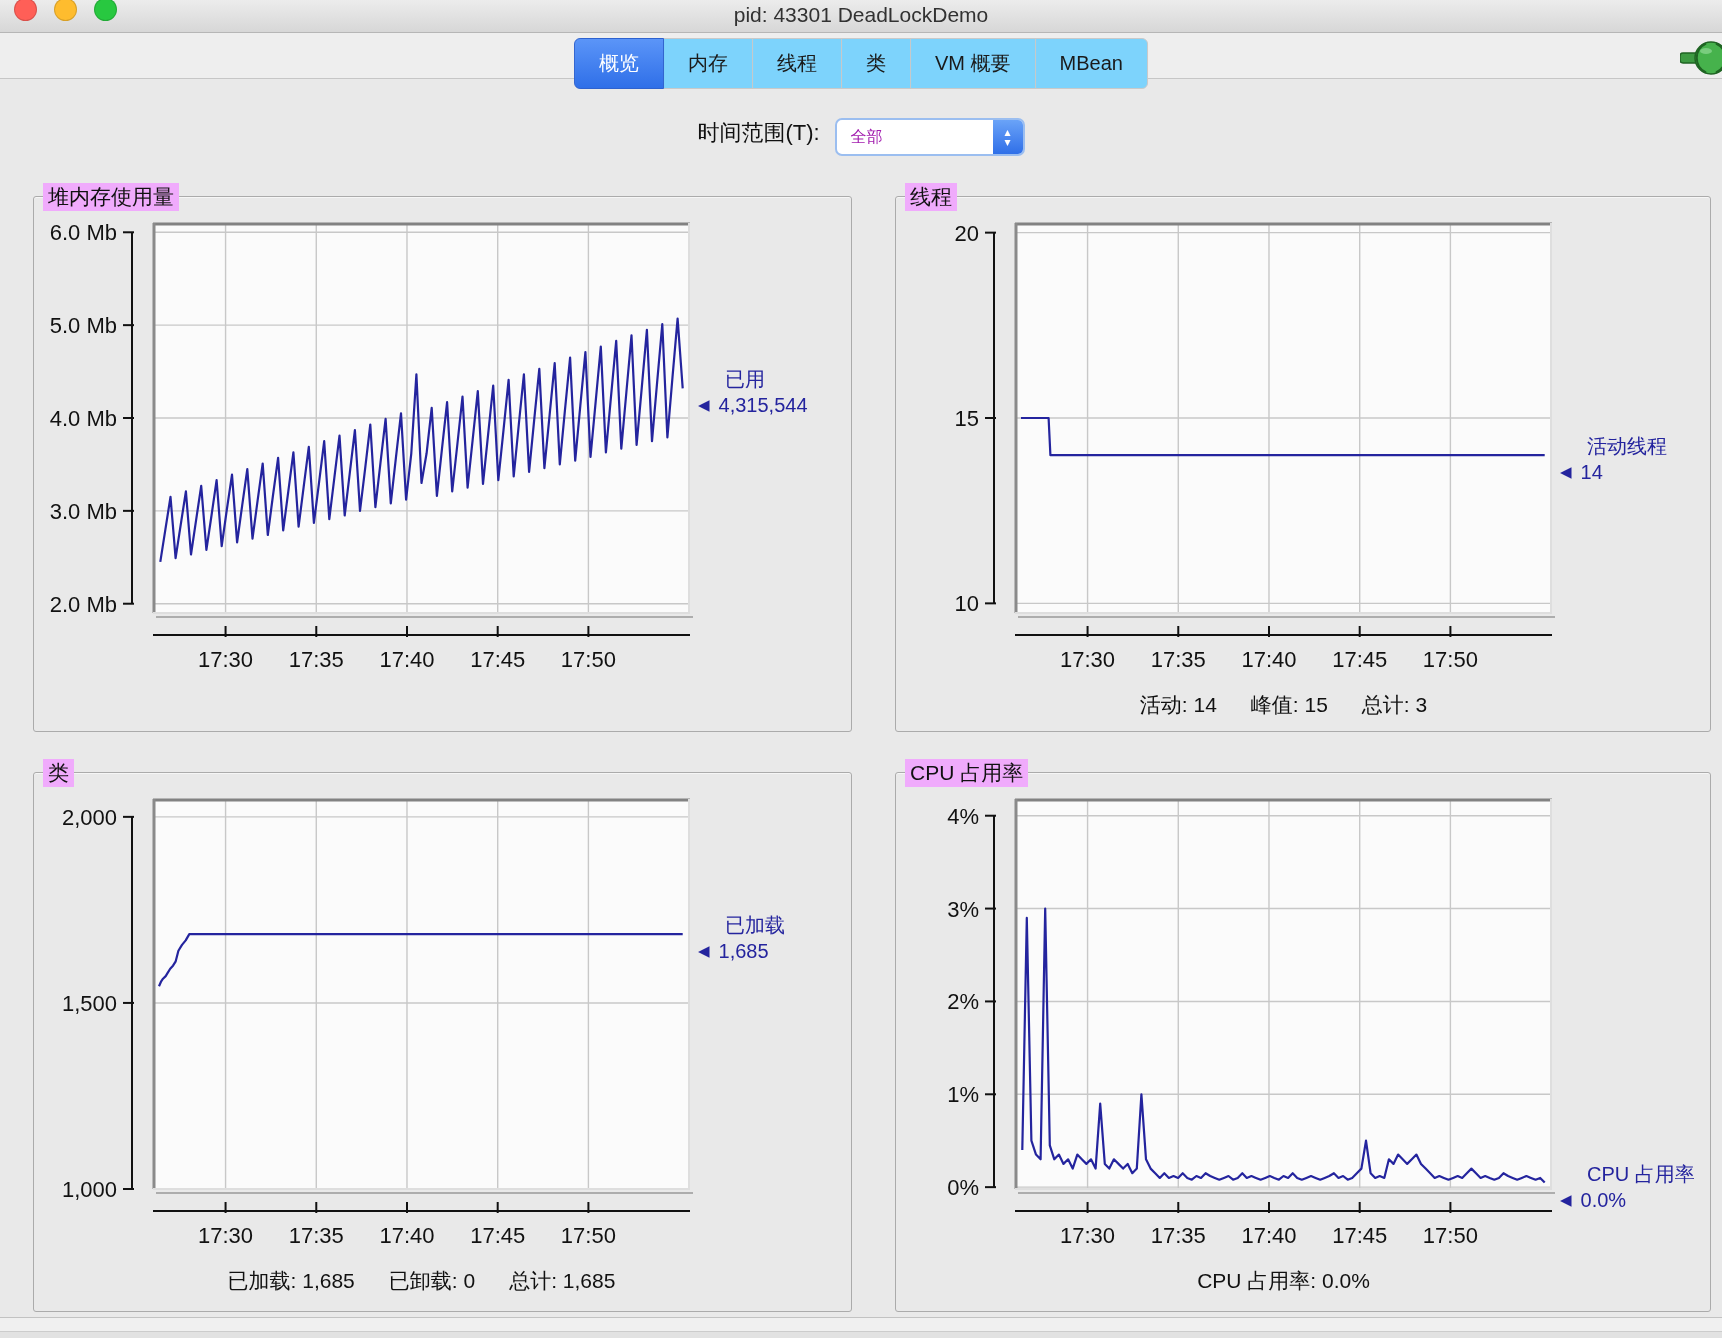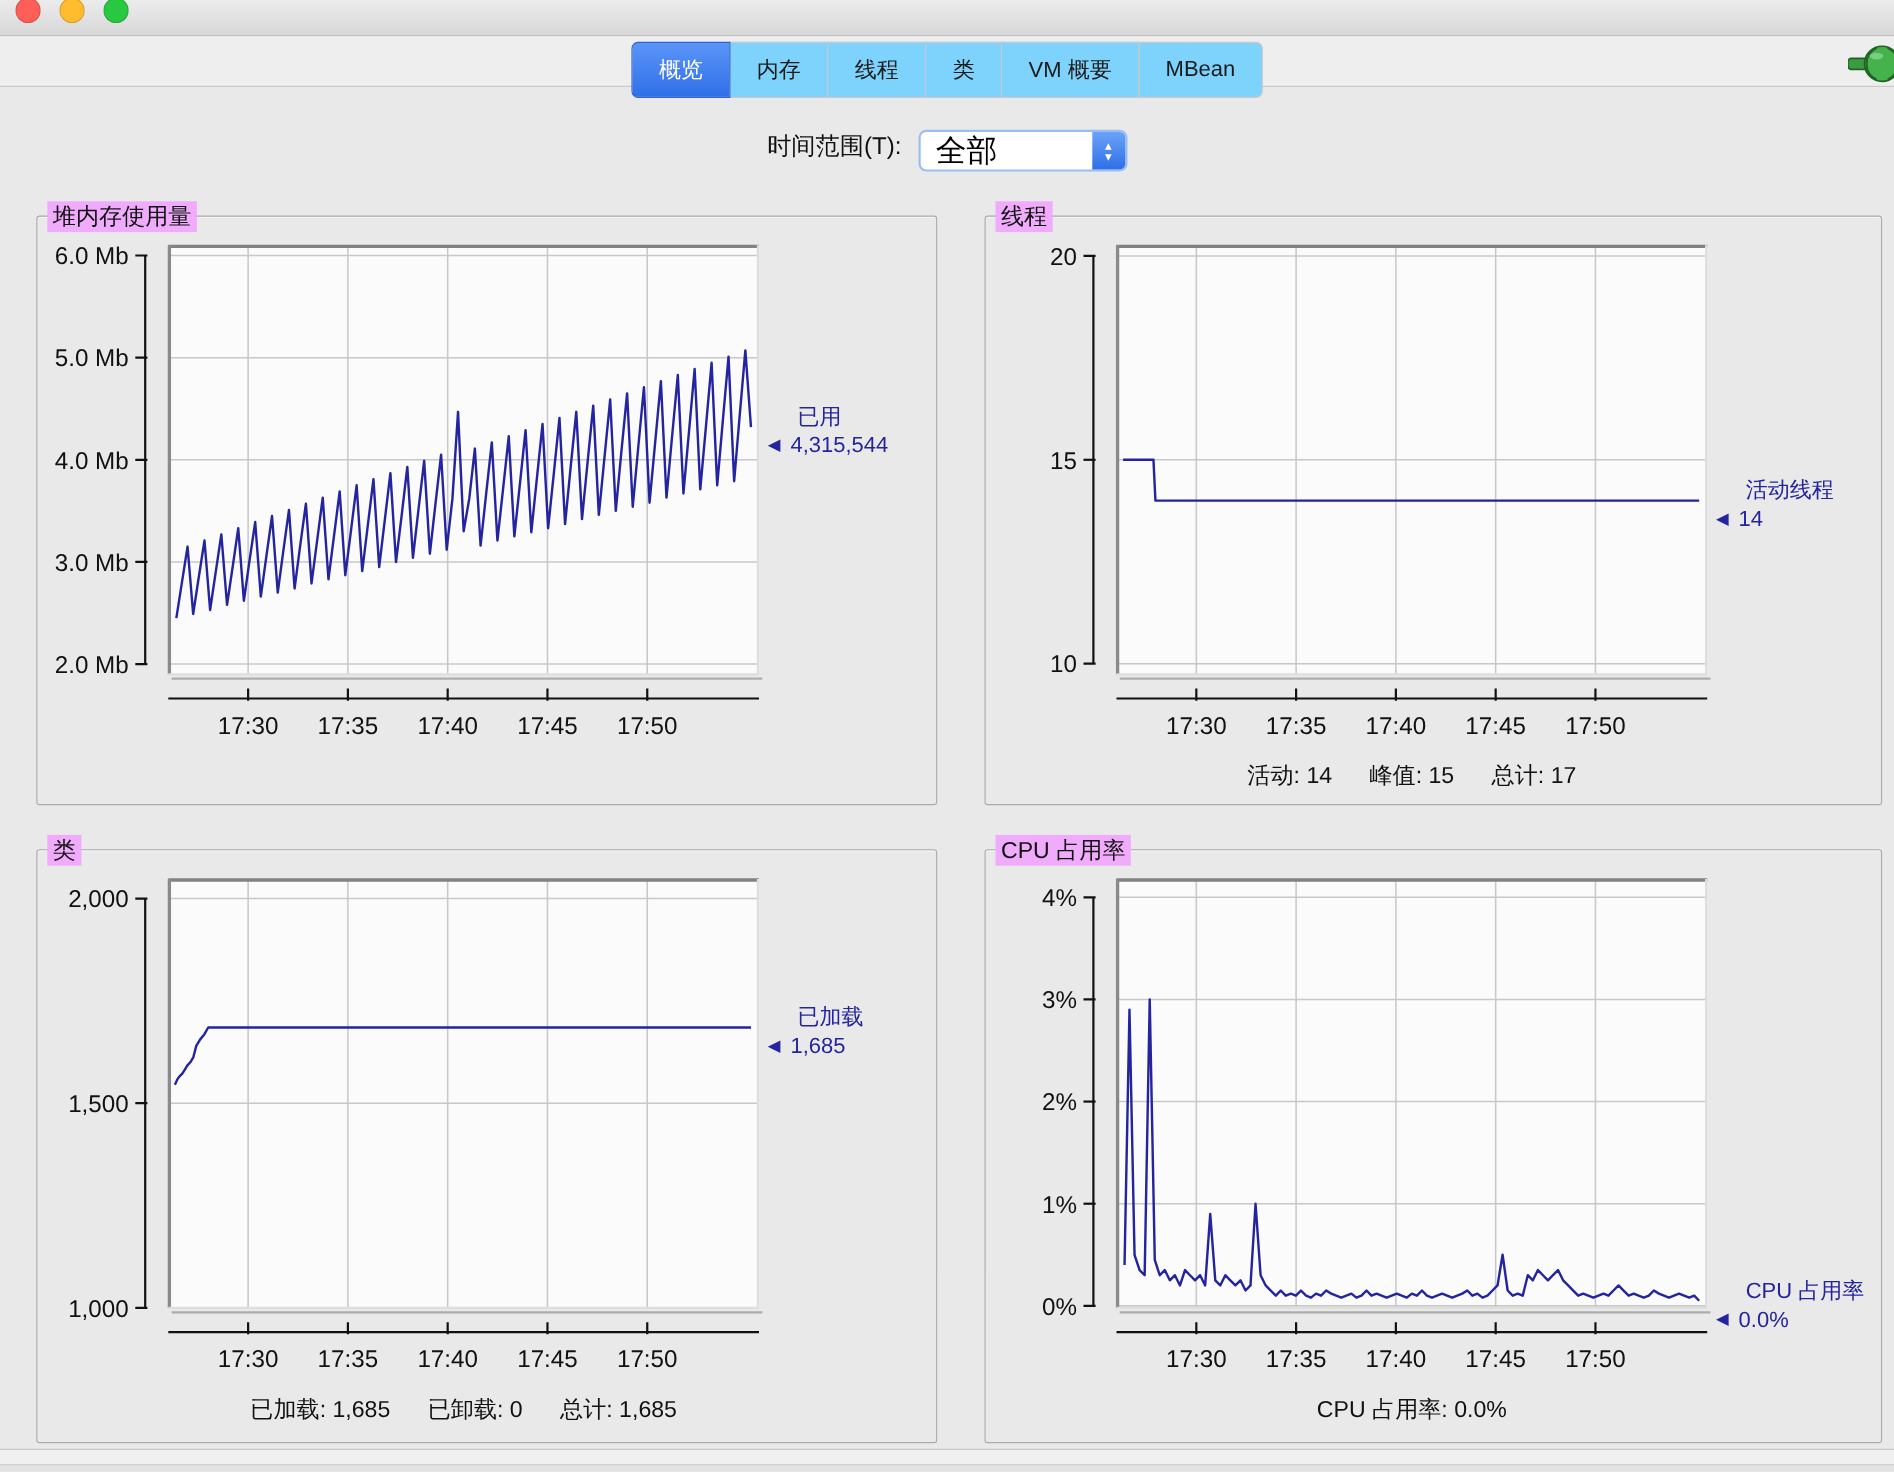--- a/index.html
+++ b/index.html
@@ -47,21 +47,21 @@
   .toolbar{
     position:absolute;top:118px;left:0;right:0;height:40px;
     display:flex;justify-content:center;gap:15px;
   }
   .tr-label{font-size:22px;color:#111;}
   .combo{
     position:relative;width:190px;height:38px;background:#fff;
     border:2px solid #9bbef0;border-radius:7px;box-sizing:border-box;
     display:flex;align-items:center;cursor:default;
   }
-  .combo-value{flex:1;font-size:28px;color:#000000;padding-left:14px;}
+  .combo-value{flex:1;font-size:16px;color:#a21caf;padding-left:14px;}
   .combo-stepper{
     width:30px;height:34px;border-radius:0 5px 5px 0;
     background:linear-gradient(#6aa3f8,#2f6fe8);
     display:flex;flex-direction:column;align-items:center;justify-content:center;
     color:#fff;font-size:12px;line-height:10px;
   }
   
   .panel{
     position:absolute;border:1px solid #ababab;border-radius:3px;
     box-shadow:inset 0 1px 0 #f6f6f6;
@@ -95,20 +95,21 @@
 </style>
 </head>
 <body>
 
 <div class="titlebar">
   <div class="traffic">
     <div class="tl" style="background:#ff5f57"></div>
     <div class="tl" style="background:#febc2e"></div>
     <div class="tl" style="background:#28c840"></div>
   </div>
+  <div class="win-title">pid: 43301 DeadLockDemo</div>
 </div>
 
 <div class="header"></div>
 
 <div class="tabs">
   <div class="tab selected">概览</div>
   <div class="tab">内存</div>
   <div class="tab">线程</div>
   <div class="tab">类</div>
   <div class="tab">VM 概要</div>
@@ -223,21 +224,21 @@
       <line x1="554.4054054054054" y1="417" x2="554.4054054054054" y2="428" stroke="#111" stroke-width="2"></line>
       <text x="554.4054054054054" y="458" text-anchor="middle" font-size="22" fill="#111">17:50</text>
     </svg>
   <div class="legend" id="legend-1" style="top: 224.072px;">
     <div class="legend-name">活动线程</div>
     <div class="legend-row">
         <span class="marker">◀</span>
       <span>14</span>
       </div>
   </div>
-  <div class="summary" id="summary-1"><span>活动: 14</span><span>峰值: 15</span><span>总计: 17</span></div>
+  <div class="summary" id="summary-1"><span>活动: 14</span><span>峰值: 15</span><span>总计: 3</span></div>
 </div>
 
 <div class="panel" id="panel-2" style="left:33px;top:772px;width:817px;height:538px">
   <div class="panel-title">类</div>
   <svg class="plot" id="plot-2" width="817" height="468">
       <rect x="119" y="14" width="537" height="390" fill="#fbfbfb"></rect>
       <line x1="119" y1="31.862595419847327" x2="656" y2="31.862595419847327" stroke="#c8c8c8" stroke-width="1.4"></line>
       <line x1="119" y1="217.93129770992368" x2="656" y2="217.93129770992368" stroke="#c8c8c8" stroke-width="1.4"></line>
       <line x1="119" y1="404" x2="656" y2="404" stroke="#c8c8c8" stroke-width="1.4"></line>
       <line x1="191.56756756756755" y1="14" x2="191.56756756756755" y2="404" stroke="#c8c8c8" stroke-width="1.4"></line>

